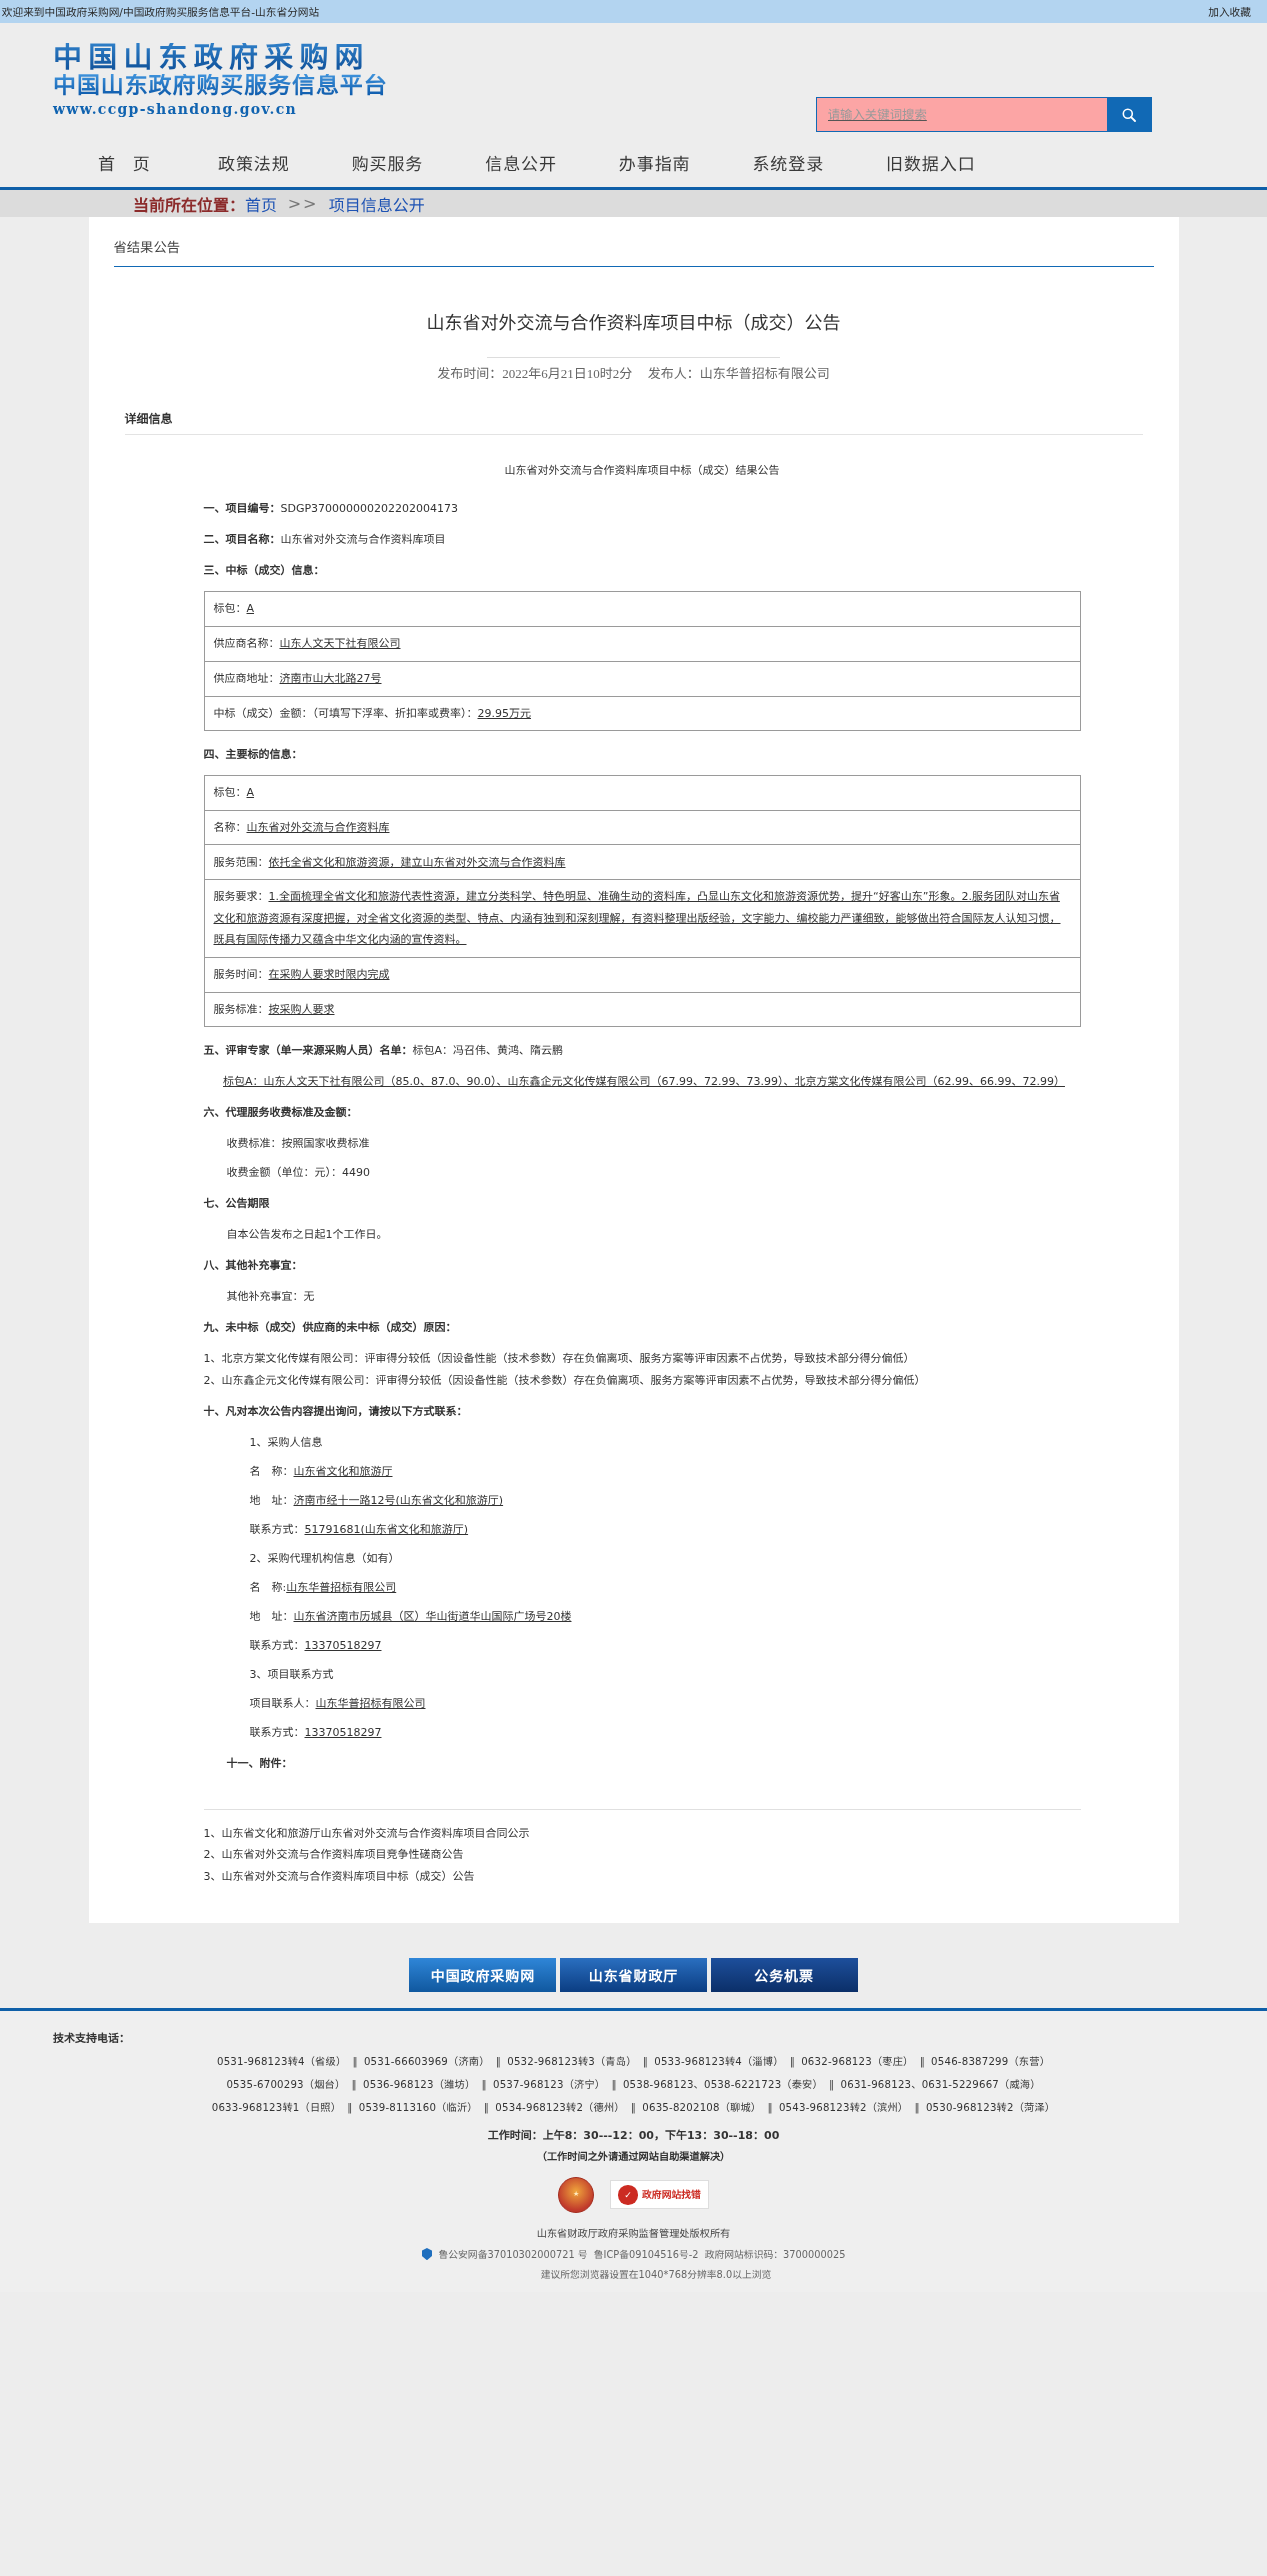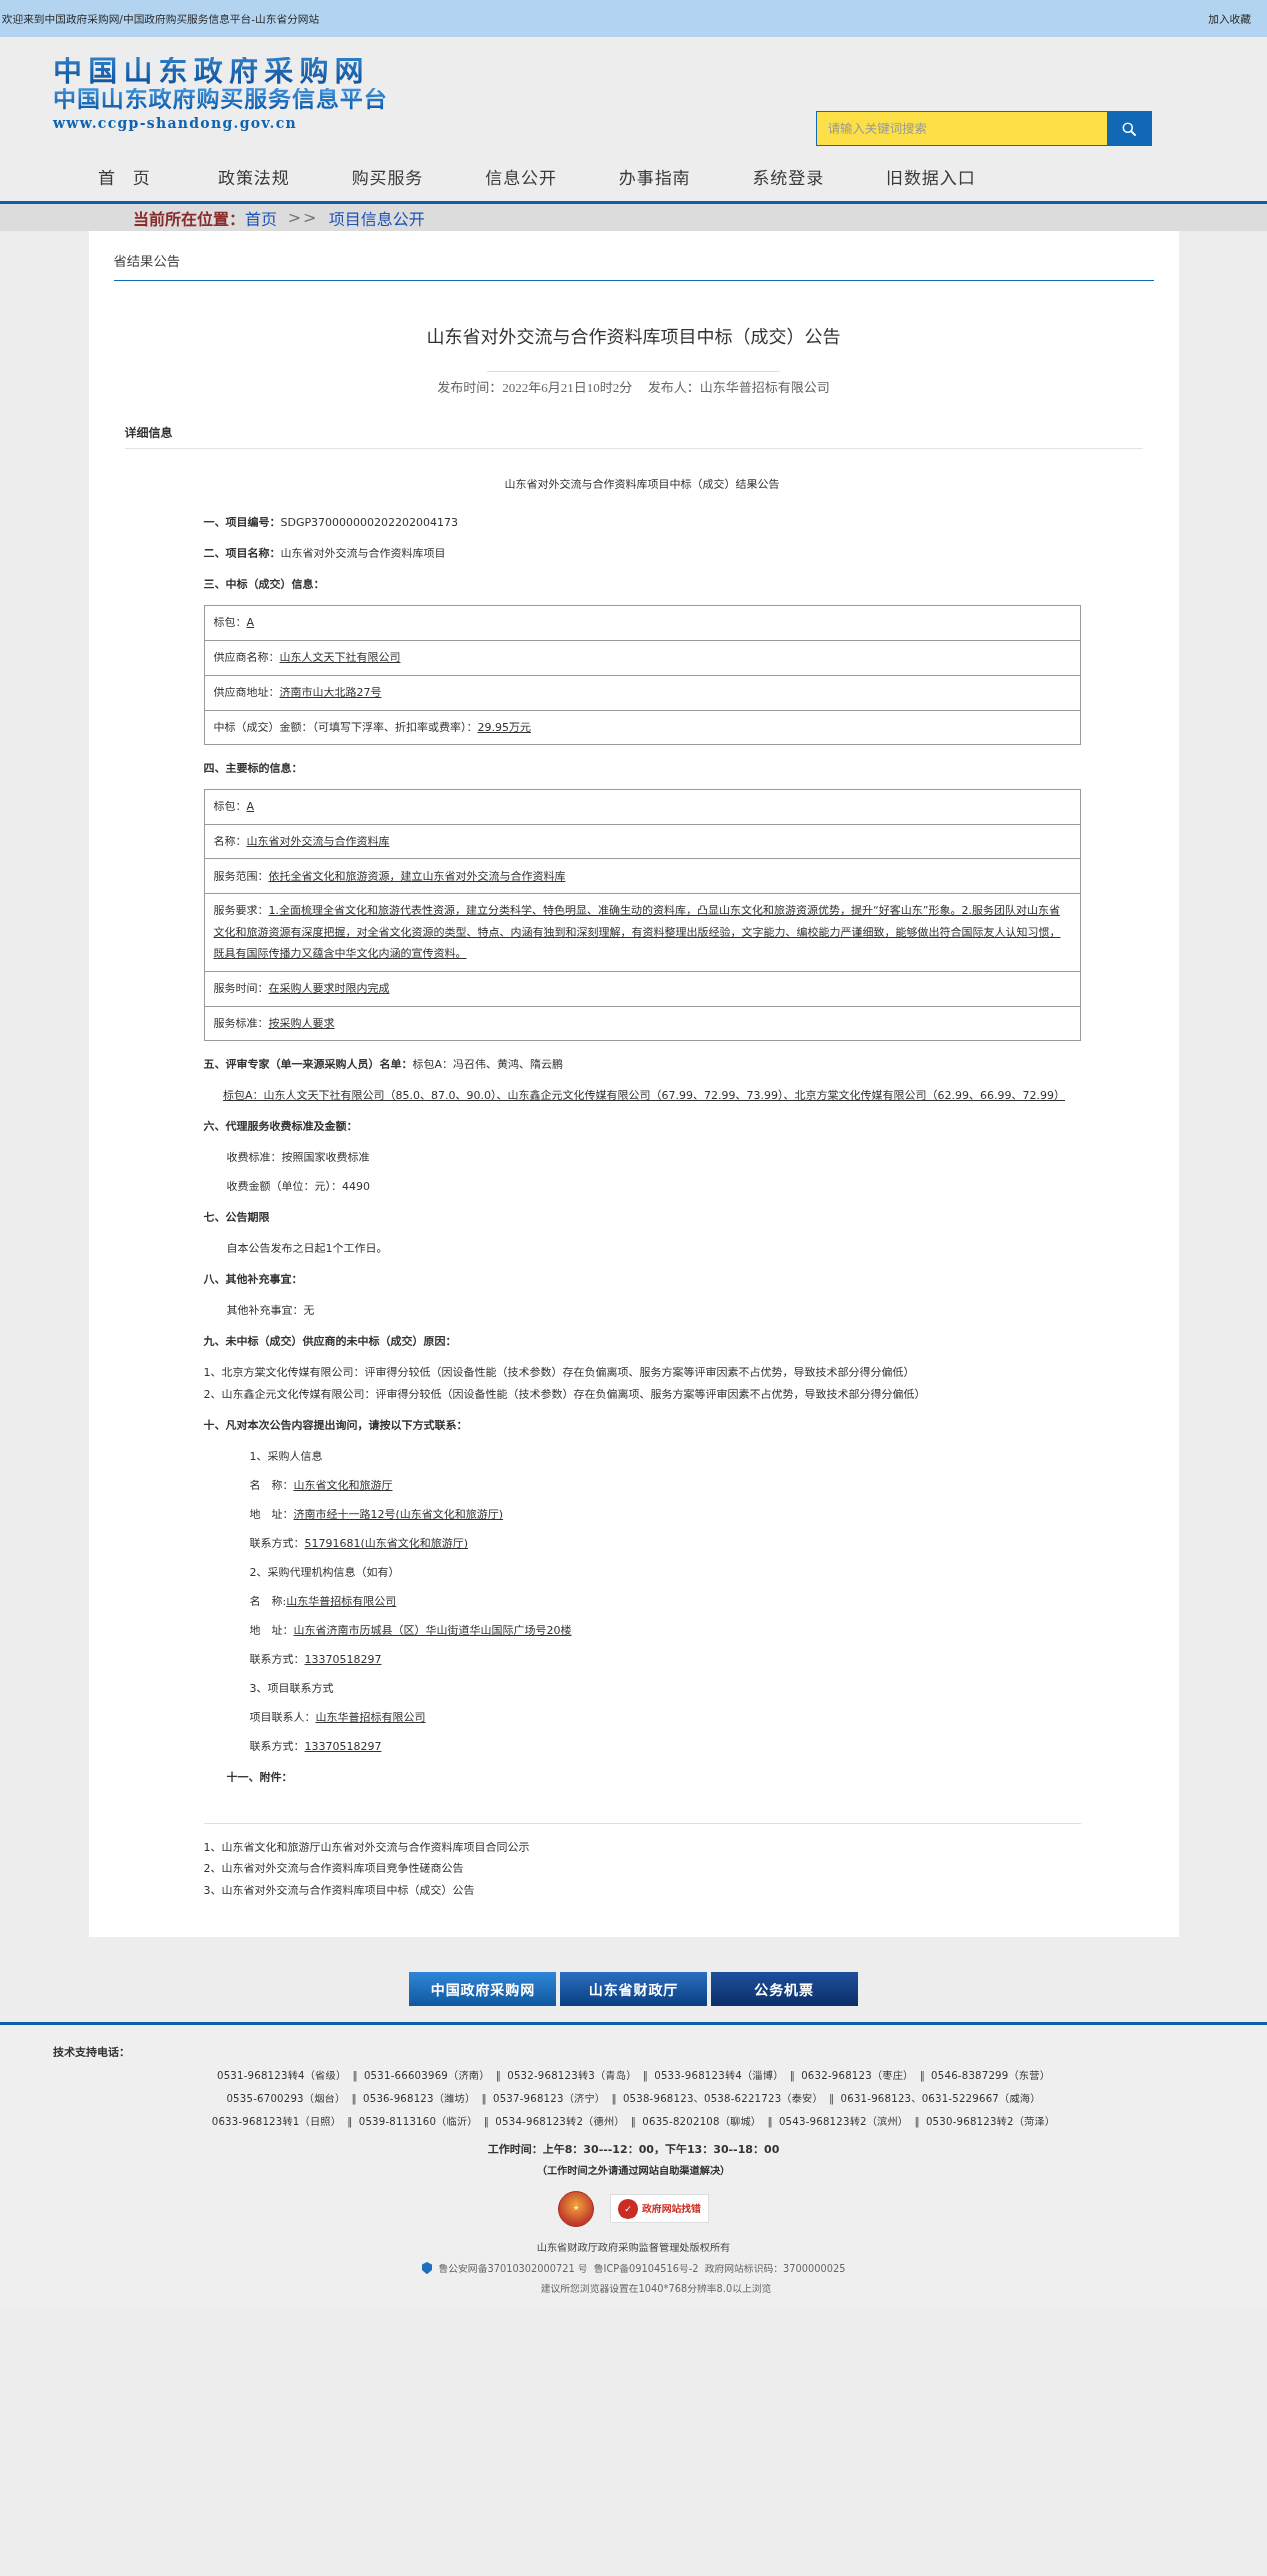--- a/index.html
+++ b/index.html
@@ -8,21 +8,21 @@
   body {
     width:1267px;
     font-family:"DejaVu Sans","Liberation Sans",sans-serif;
     background:#ededed;
     color:#333;
     font-size:11.5px;
   }
 
   
   .topbar {
-    height:37px;
+    height:23px;
     background:#b3d4f0;
     display:flex;
     align-items:center;
     justify-content:space-between;
     padding:0 16px 0 1.8px;
     font-size:10.7px;
     color:#2a2a2a;
   }
   .topbar .welcome { white-space:nowrap; }
   .topbar .fav { white-space:nowrap; cursor:pointer; }
@@ -81,21 +81,22 @@
     background:#fff;
   }
   .searchbox input {
     flex:1;
     border:0;
     outline:0;
     padding:0 10.7px;
     font-size:12.4px;
     color:#555;
     font-family:"DejaVu Sans","Liberation Sans",sans-serif;
-    background:#fde047;
+    background:#fca5a5;
+    text-decoration:underline;
   }
   .searchbox input::placeholder { color:#9a9a9a; }
   .search-btn {
     width:44px;
     background:#1169b5;
     border:0;
     cursor:pointer;
     display:flex;
     align-items:center;
     justify-content:center;

